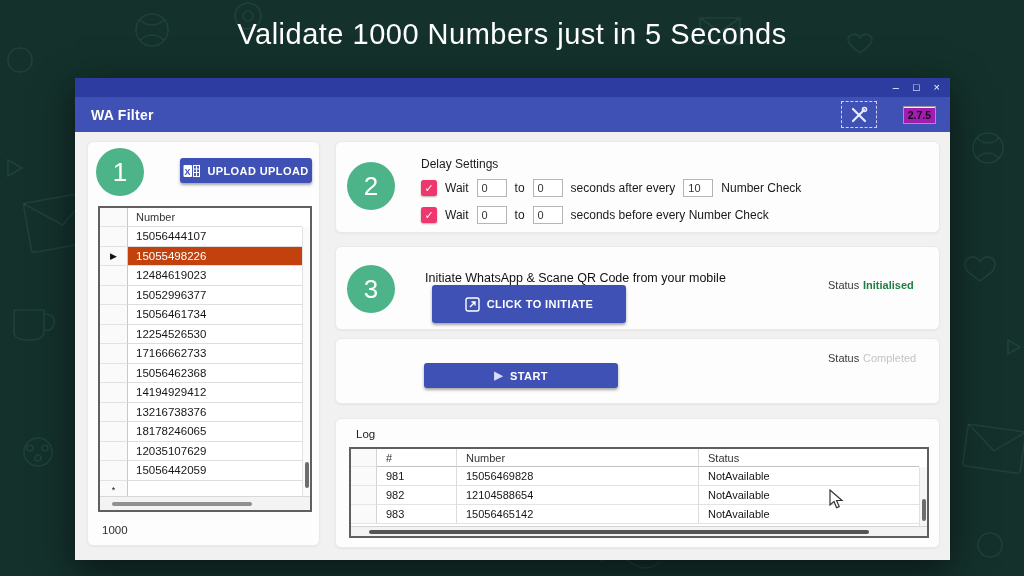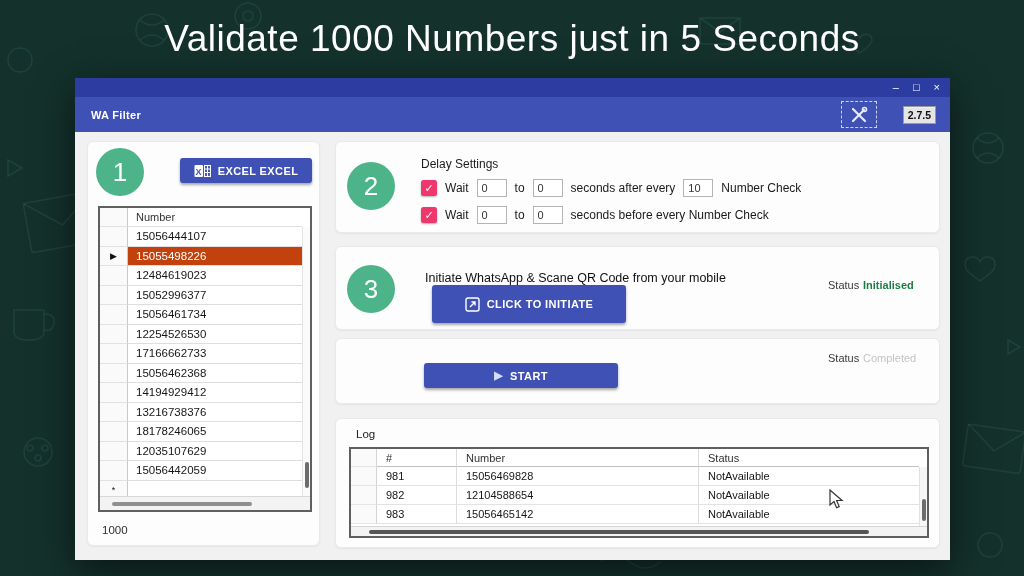--- a/index.html
+++ b/index.html
@@ -6,46 +6,46 @@
   html,body { width:1024px; height:576px; }
   body {
     position:relative; overflow:hidden;
     background:#14312c;
     font-family:"Liberation Sans", sans-serif;
   }
   .bg-doodles { position:absolute; inset:0; z-index:0; }
 
   .headline {
     position:absolute; top:18px; left:0; width:1024px; z-index:2;
-    text-align:center; color:#ffffff; font-size:37px; font-weight:normal;
+    text-align:center; color:#ffffff; font-size:29px; font-weight:normal;
     letter-spacing:.5px;
   }
 
   
   .window {
     position:absolute; left:75px; top:78px; width:875px; height:482px; z-index:3;
     background:#f1f1f2; box-shadow:0 10px 35px rgba(0,0,0,.55);
   }
   .strip {
     height:19px; background:#2d3ca0; display:flex; align-items:center;
     justify-content:flex-end; gap:14px; padding-right:10px;
   }
   .wc { color:#fff; font-size:11px; line-height:1; cursor:default; }
   .appbar {
     height:35px; background:#3f51b5; display:flex; align-items:center;
     padding:0 14px 0 16px;
   }
-  .apptitle { color:#fff; font-size:11px; font-weight:bold; letter-spacing:.3px; }
+  .apptitle { color:#fff; font-size:14px; font-weight:bold; letter-spacing:.3px; }
   .appbar .spacer { flex:1; }
   .toolsbtn {
     width:36px; height:27px; background:transparent; border:1px dashed rgba(255,255,255,.75);
     display:flex; align-items:center; justify-content:center; margin-right:26px; cursor:pointer;
   }
   .version {
-    background:#e5e5e5; color:#101010; font-size:10.5px; font-weight:bold;
+    background:#a21caf; color:#101010; font-size:10.5px; font-weight:bold;
     padding:2px 4px; border:1px solid #9a9a9a; box-shadow:inset 0 1px 0 #efefef;
   }
   .content { position:relative; height:428px; }
 
   .card {
     position:absolute; background:#fdfdfe; border-radius:6px;
     border:1px solid #e9e9ea; box-shadow:0 1px 2px rgba(0,0,0,.05);
   }
   .circle {
     position:absolute; width:48px; height:48px; border-radius:50%;
@@ -211,21 +211,21 @@
       <div class="circle">1</div>
       <button class="btn btn-upload">
         <svg width="17" height="14" viewBox="0 0 17 14">
           <rect x="0.5" y="1" width="8.5" height="12" rx="1" fill="#ffffff"></rect>
           <text x="4.7" y="10.5" font-size="9" font-weight="bold" fill="#3f51b5" text-anchor="middle" font-family="Liberation Sans, sans-serif">X</text>
           <g stroke="#ffffff" stroke-width="1.1" fill="none">
             <rect x="10.5" y="1.5" width="6" height="11"></rect>
             <path d="M10.5 5 h6 M10.5 8.5 h6 M13.5 1.5 v11"></path>
           </g>
         </svg>
-        <span>EXCEL EXCEL</span>
+        <span>UPLOAD UPLOAD</span>
       </button>
 
       <div class="grid-left">
         <div class="lrow lhead">
           <div class="lmark"></div>
           <div class="lcell">Number</div>
         </div>
         <div class="lrow">
             <div class="lmark"></div>
             <div class="lcell">15056444107</div>

